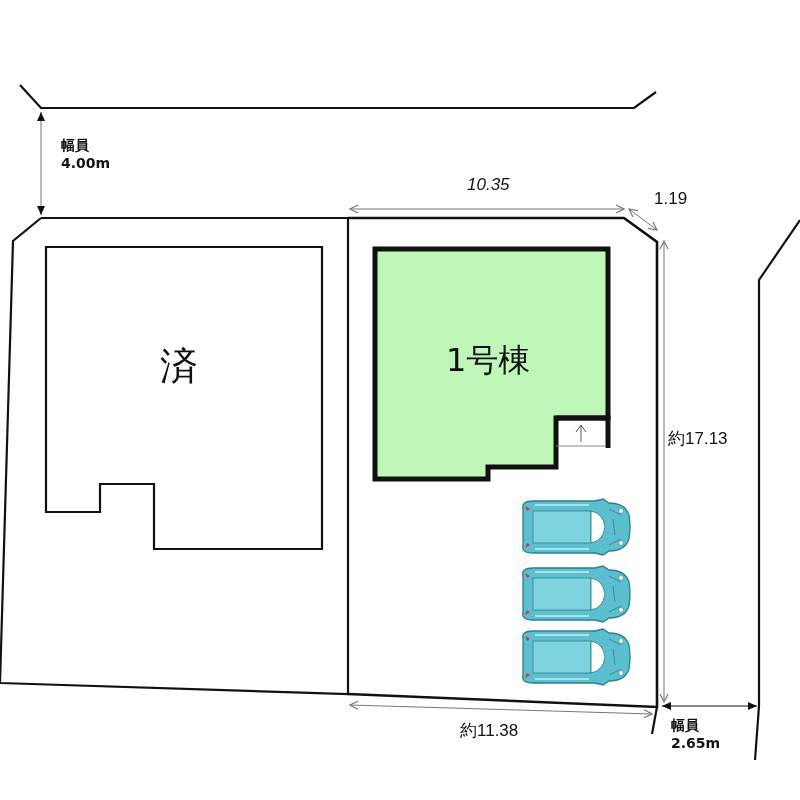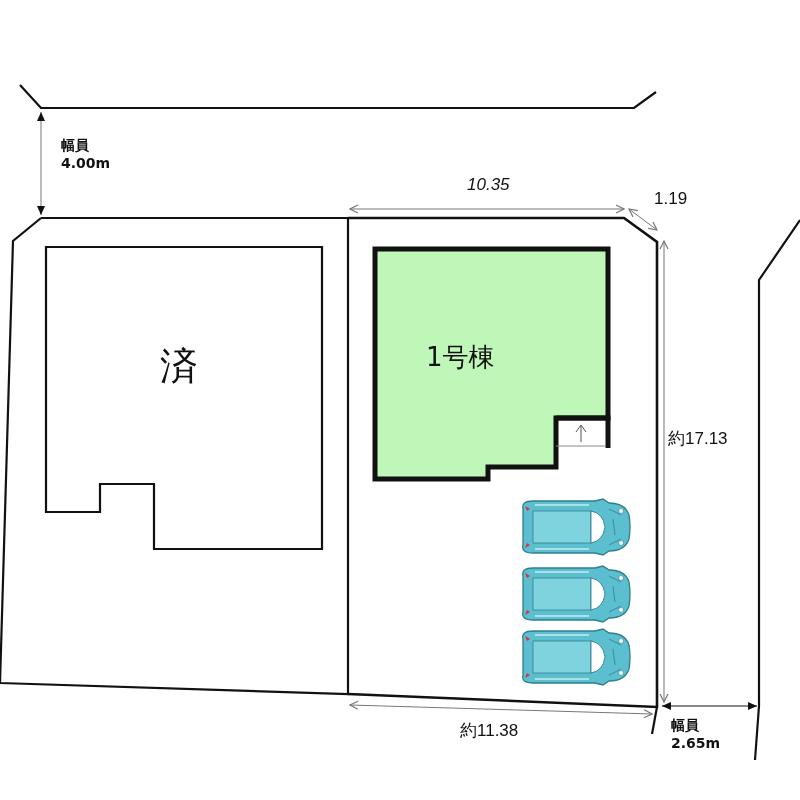--- a/index.html
+++ b/index.html
@@ -4,21 +4,21 @@
   <style>
     html, body { margin: 0; padding: 0; background: #ffffff; }
     body { width: 800px; height: 800px; position: relative; overflow: hidden;
            font-family: "DejaVu Sans", "Liberation Sans", sans-serif; }
     #plan { position: absolute; left: 0; top: 0; width: 800px; height: 800px; }
     .label { position: absolute; color: #111; line-height: 1; white-space: nowrap; }
     .road-label { font-size: 14px; font-weight: bold; }
     .road-label .line2 { display: block; margin-top: 4px; font-weight: bold; }
     .dim { font-size: 17px; font-family: "Liberation Sans", sans-serif; }
     .lot-label { font-size: 38px; font-weight: normal; }
-    .bldg-label { font-size: 26px; }
+    .bldg-label { font-size: 32px; margin-left: 20px; }
   </style>
 </head>
 <body>
 
 <svg id="plan" viewBox="0 0 800 800" xmlns="http://www.w3.org/2000/svg">
   <defs>
     <marker id="arrowOpen" markerWidth="10" markerHeight="10" refX="9" refY="5" orient="auto-start-reverse" markerUnits="userSpaceOnUse">
       <path d="M1,1 L9,5 L1,9" fill="none" stroke="#777" stroke-width="1.2"></path>
     </marker>
     <marker id="arrowSolid" markerWidth="10" markerHeight="10" refX="9" refY="5" orient="auto-start-reverse" markerUnits="userSpaceOnUse">

